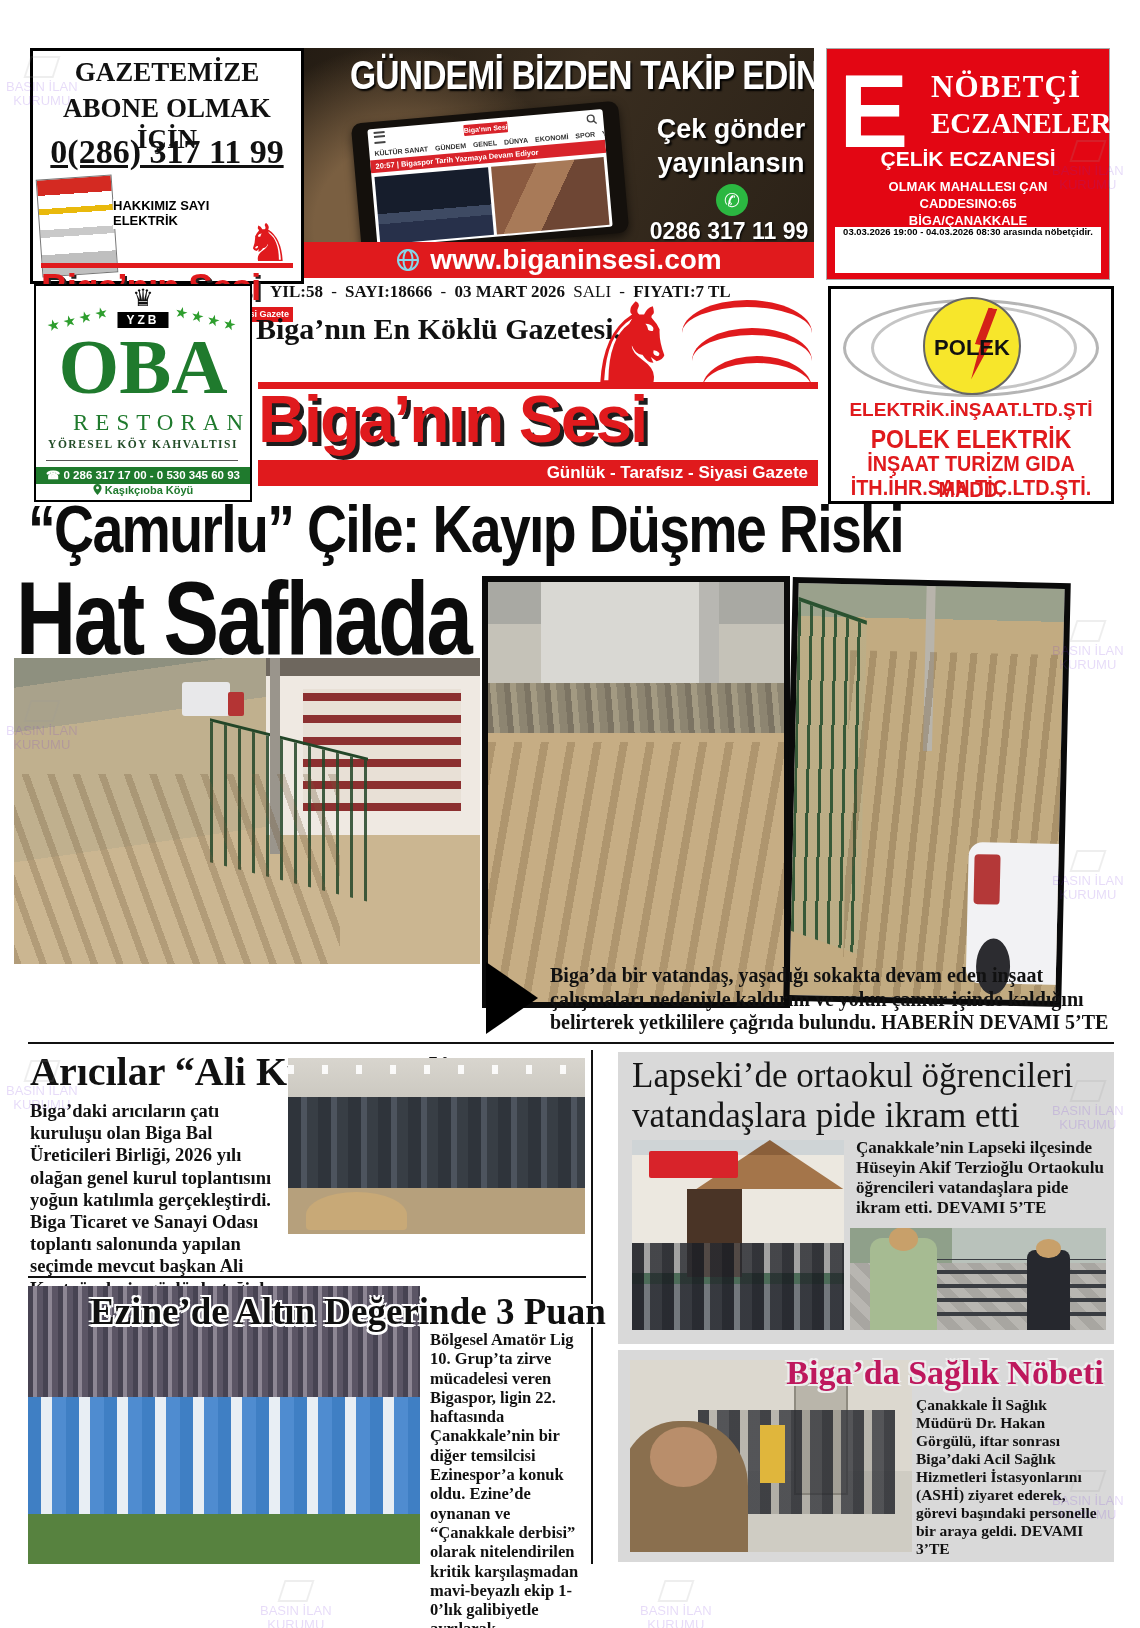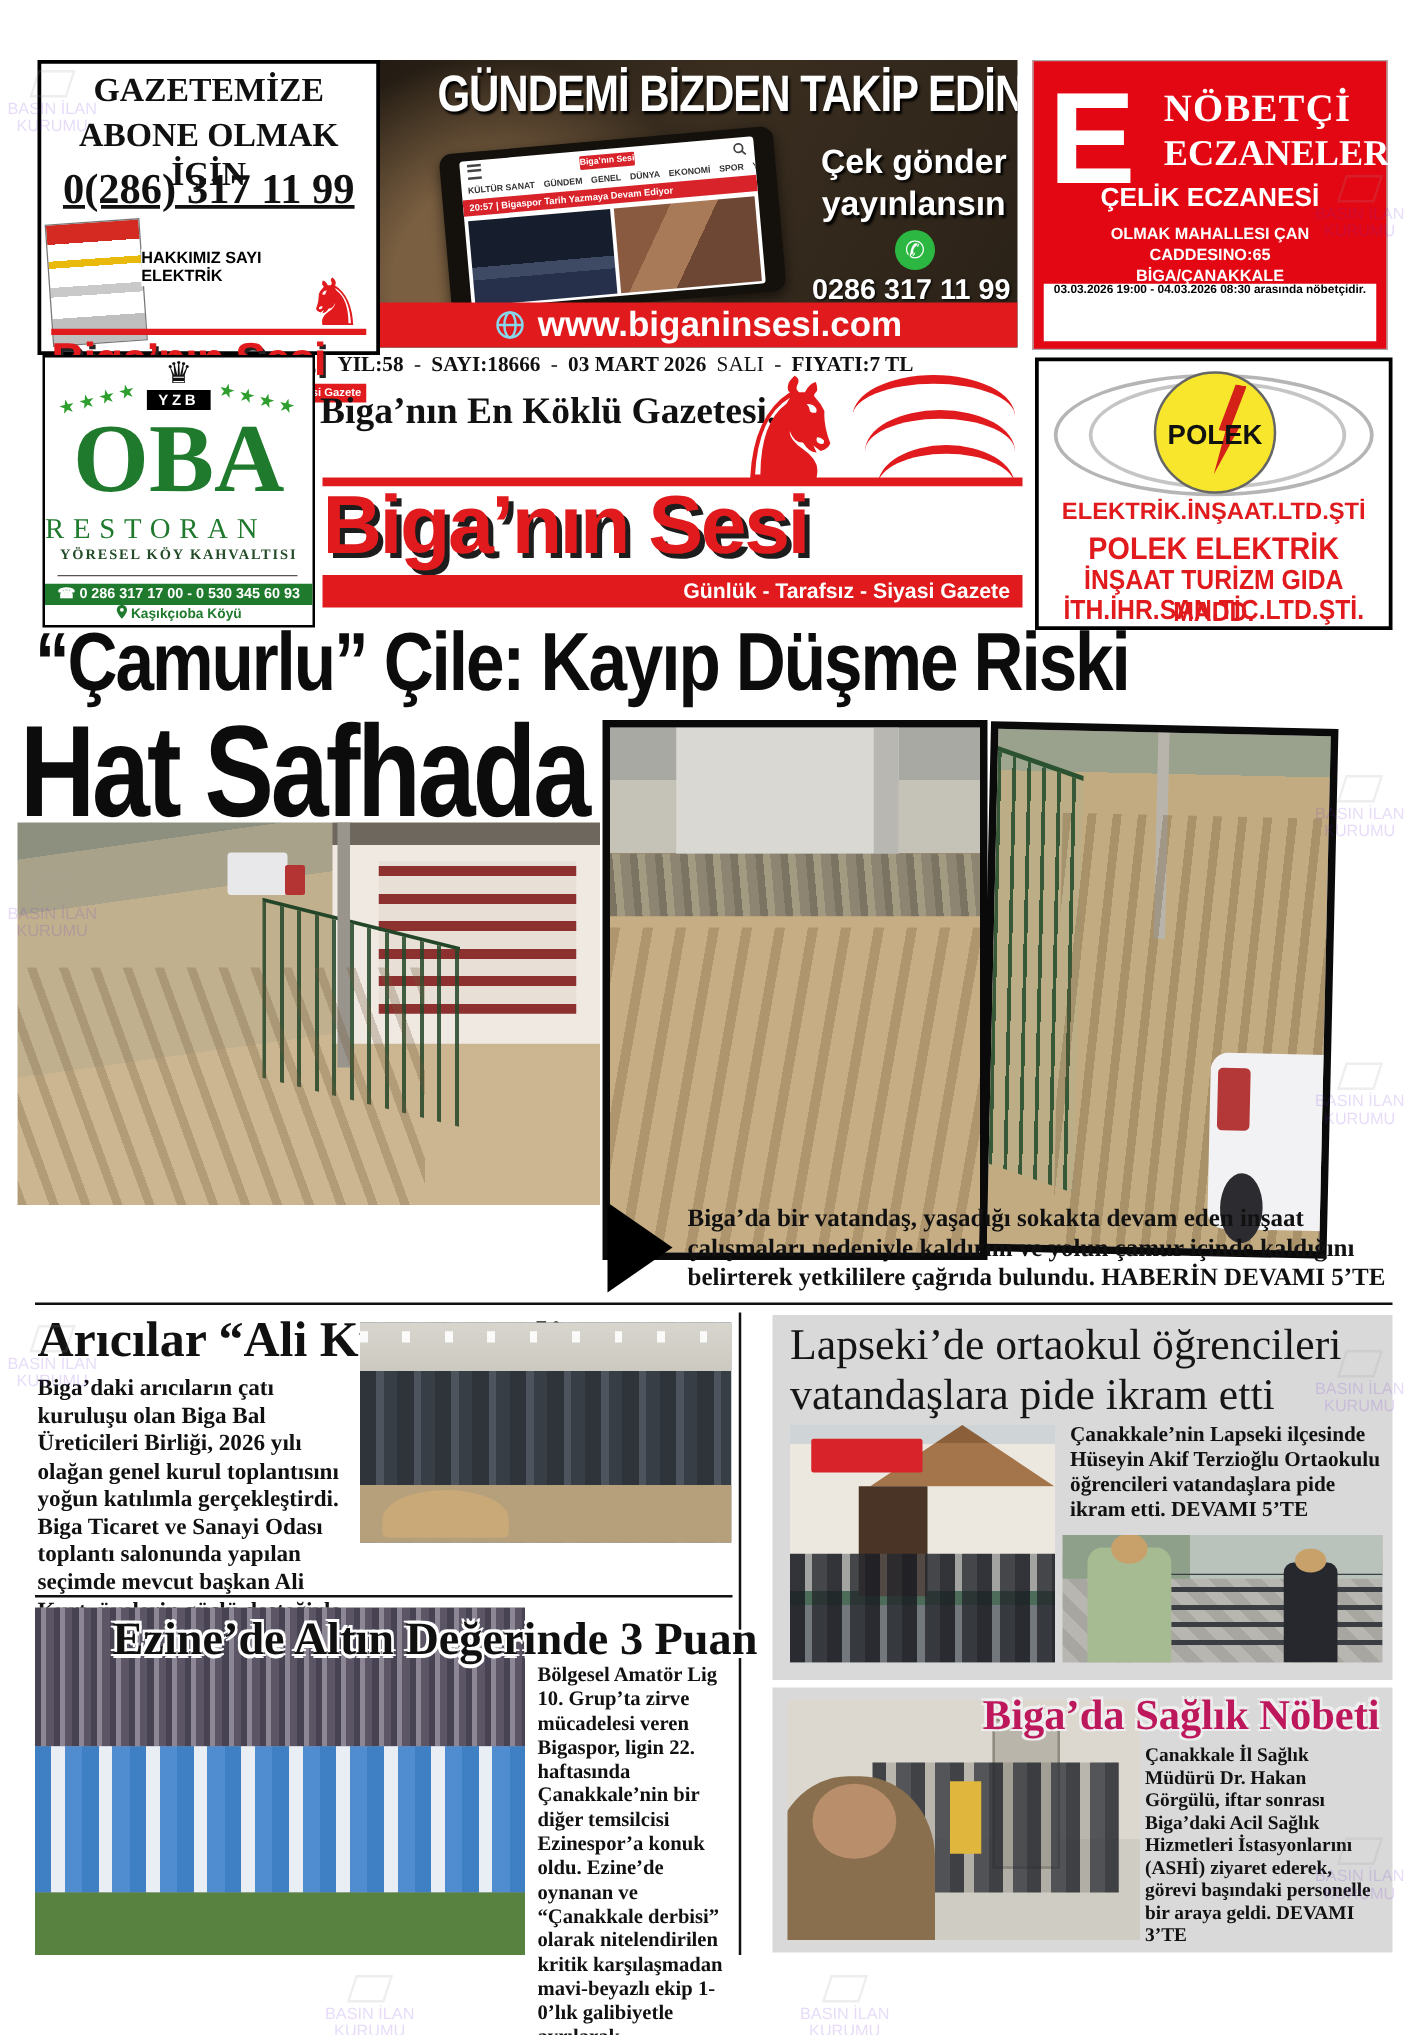--- a/index.html
+++ b/index.html
@@ -71,21 +71,21 @@
   .ph-phone{font-family:"Liberation Sans",sans-serif;font-weight:800;font-size:24px;line-height:30px;}
   .ph-duty{font-family:"Liberation Sans",sans-serif;font-weight:700;font-size:9.5px;line-height:10px;}
 
   
   .oba{left:34px;top:284px;width:214px;height:214px;border:2px solid #000;background:#fff;}
   .oba-stars{color:#2e9e2e;font-size:15px;letter-spacing:3px;font-family:"DejaVu Sans",sans-serif;}
   .oba-crown{left:50%;top:0;transform:translateX(-50%);font-size:24px;line-height:1;font-family:"DejaVu Sans",sans-serif;}
   .oba-yzb{left:50%;top:26px;transform:translateX(-50%);background:#000;color:#fff;font-family:"Liberation Sans",sans-serif;
      font-weight:700;font-size:12px;letter-spacing:3px;padding:1px 9px;}
   .oba-name{left:0;top:42px;width:100%;text-align:center;color:#1f7a2d;font-size:78px;font-weight:700;line-height:1;}
-  .oba-rest{left:0;top:124px;width:100%;text-align:left;color:#1f7a2d;font-size:23px;letter-spacing:7px;}
+  .oba-rest{left:0;top:124px;width:100%;text-align:right;color:#1f7a2d;font-size:23px;letter-spacing:7px;}
   .oba-sub{left:0;top:152px;width:100%;text-align:center;color:#234d28;font-size:11.5px;letter-spacing:1.5px;font-weight:700;}
   .oba-line{left:10px;top:174px;width:192px;border-top:1.5px solid #555;}
   .oba-bar{left:0;top:181px;width:100%;height:17px;background:#1f7a2d;color:#fff;text-align:center;
      font-family:"Liberation Sans",sans-serif;font-weight:700;font-size:11.5px;line-height:17px;}
   .oba-loc{left:0;top:198px;width:100%;text-align:center;color:#1f7a2d;font-family:"Liberation Sans",sans-serif;font-weight:700;font-size:11px;}
 
   .mast{left:252px;top:282px;width:570px;height:216px;}
   .mast-issue{left:18px;top:0;font-size:17px;white-space:nowrap;}
   .mast-issue b{font-weight:700;}
   .mast-issue span{margin-right:4px;}

